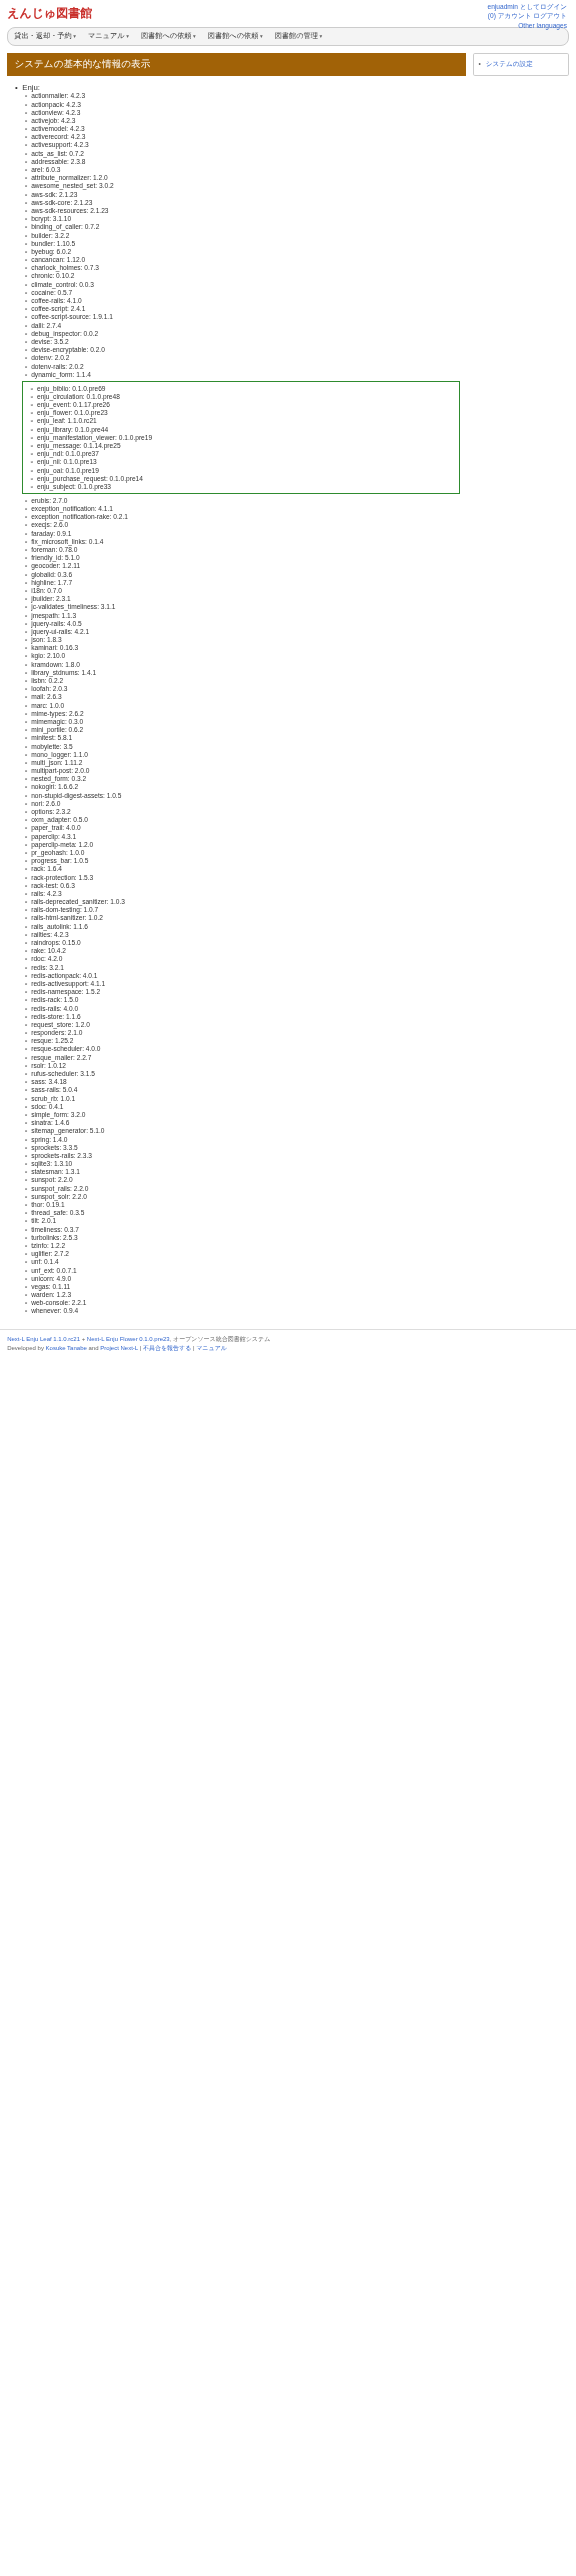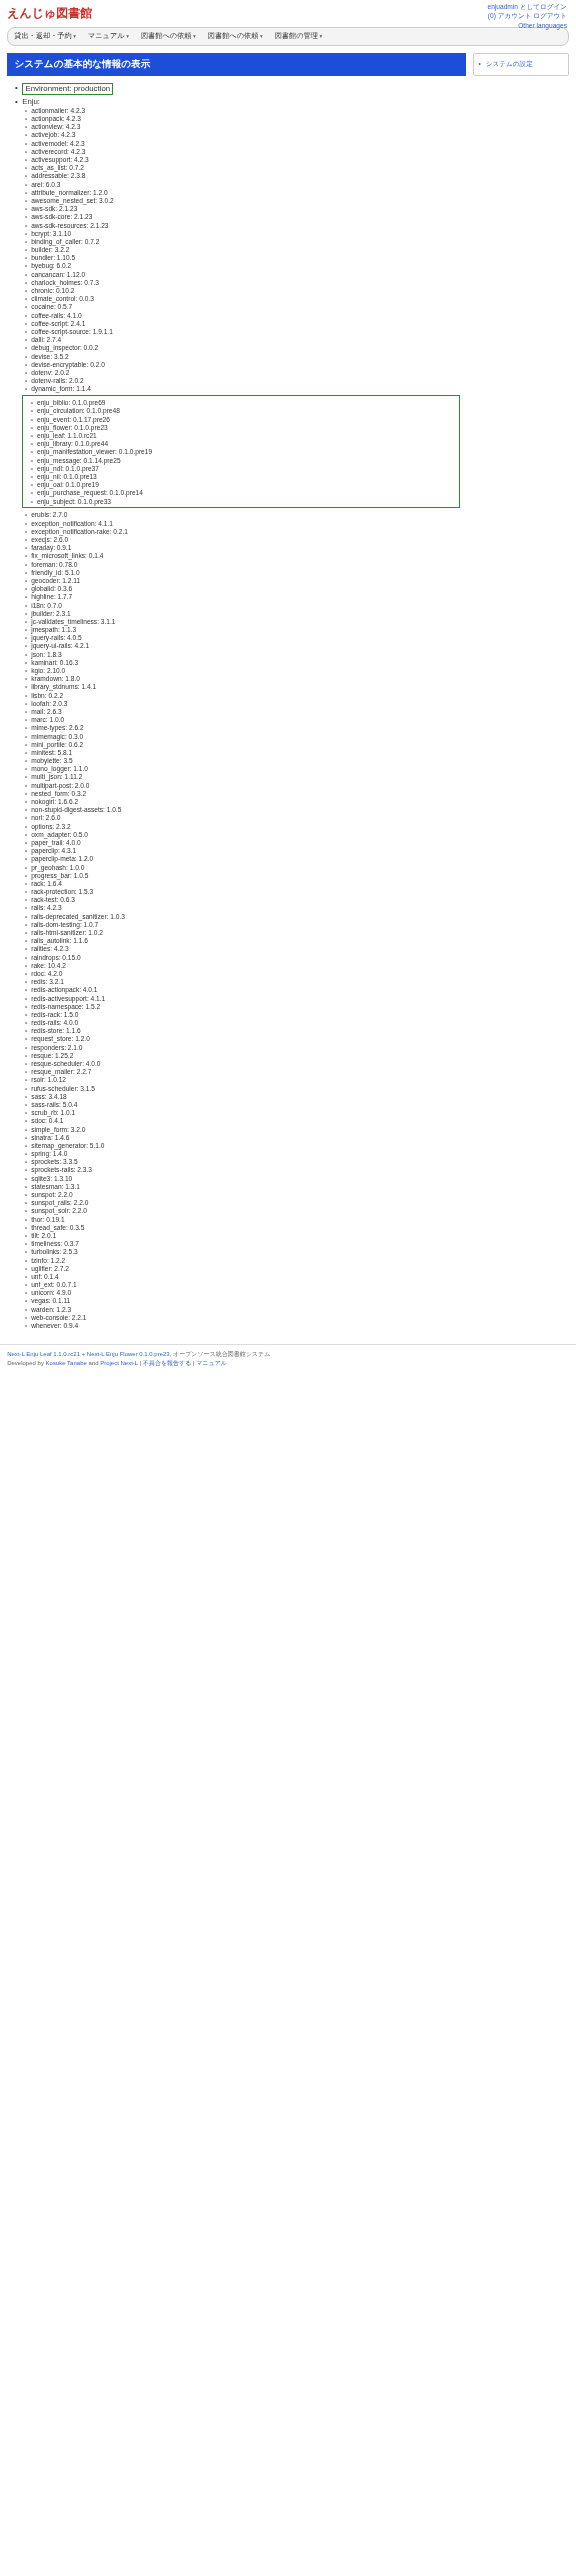--- a/index.html
+++ b/index.html
@@ -14,21 +14,21 @@
 .nav-item{font-size:7.2px;color:#333;cursor:pointer}
 .nav-item::after{content:" ▾";font-size:5.4px;color:#666}
 .main-area{display:flex;padding:7.2px;gap:7.2px}
 .content{flex:1}
 .sidebar{width:96px}
 .side-box{border:0.6px solid #ccc;padding:4.8px;border-radius:1.8px}
 .side-box ul{list-style:none}
 .side-box li{font-size:6.6px;padding:1.2px 0 1.2px 7.2px;position:relative}
 .side-box li::before{content:"•";position:absolute;left:0;color:#666}
 .side-box a{color:#3366cc;text-decoration:none}
-.page-header{background:#1d4ed8;color:#fff;padding:4.8px 7.2px;font-size:9.6px;font-weight:bold;margin-bottom:6px}
+.page-header{background:#a16207;color:#fff;padding:4.8px 7.2px;font-size:9.6px;font-weight:normal;margin-bottom:6px}
 .info-list{padding:0 6px}
 .info-list ul{list-style:none;padding-left:9px}
 .info-list>ul>li{padding:1.2px 0;position:relative}
 .info-list>ul>li::before{content:"•";position:absolute;left:-7.2px;color:#333}
 .info-list ul ul>li{padding:0.6px 0;font-size:6.6px;position:relative}
 .info-list ul ul>li::before{content:"∘";position:absolute;left:-7.2px;color:#666}
 .box-green{border:0.6px solid #2e8b2e;padding:0.6px 2.4px;display:inline-block}
 .box-light-green{border:0.6px solid #7fc97f;padding:2.4px 4.8px;margin:2.4px 0;display:block}
 .gems-box{border:0.6px solid #2e8b2e;padding:2.4px 4.8px;margin:2.4px 0}
 .footer{font-size:6px;color:#666;padding:4.8px 7.2px;border-top:0.6px solid #ddd;margin-top:6px}
@@ -55,21 +55,20 @@
     <div class="nav-item">図書館への依頼</div>
     <div class="nav-item">図書館への依頼</div>
     <div class="nav-item">図書館の管理</div>
   </div>
 
   <div class="main-area">
     <div class="content">
       <div class="page-header">システムの基本的な情報の表示</div>
       <div class="info-list">
         <ul>
-          <li><span class="box-green">Environment: production</span></li>
           <li>
             <span>Enju:</span>
             <ul id="gems-pre">
                 <li>actionmailer: 4.2.3</li>
                 <li>actionpack: 4.2.3</li>
                 <li>actionview: 4.2.3</li>
                 <li>activejob: 4.2.3</li>
                 <li>activemodel: 4.2.3</li>
                 <li>activerecord: 4.2.3</li>
                 <li>activesupport: 4.2.3</li>

